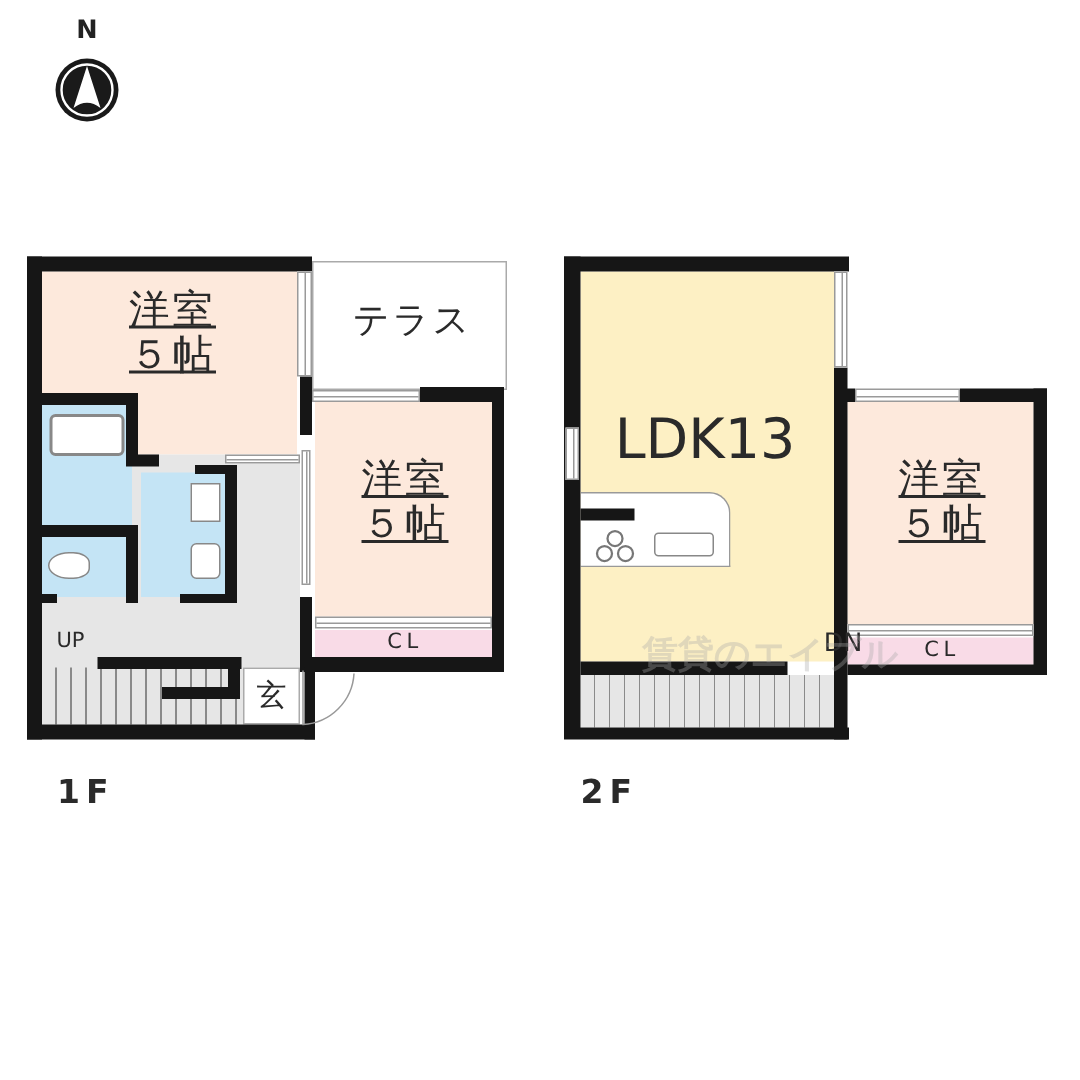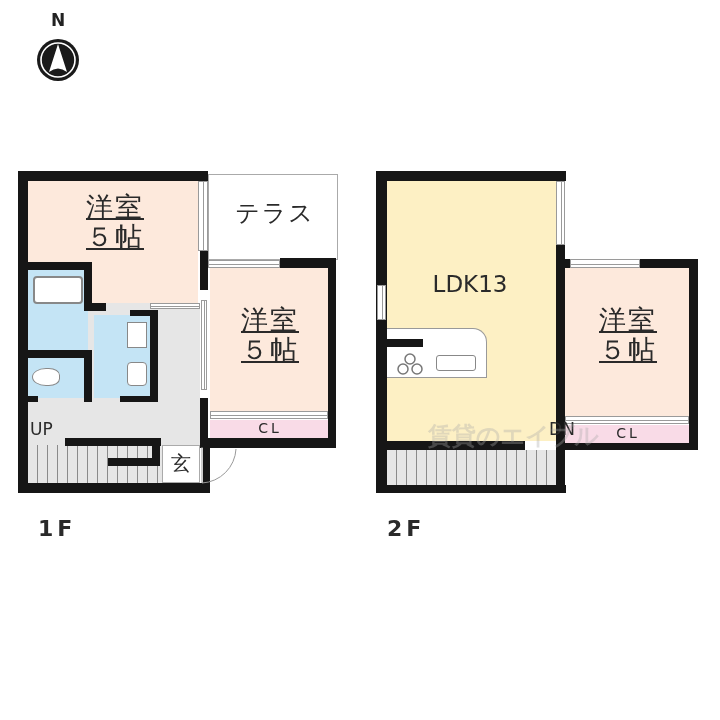--- a/index.html
+++ b/index.html
@@ -87,21 +87,21 @@
     <div>洋室</div>
     <div>５帖</div>
   </div>
   <div class="label" style="left:215px;top:200px;width:120px;font-size:24px;letter-spacing:2px;">テラス</div>
   <div class="label jp" style="left:212px;top:305px;width:116px;">
     <div>洋室</div>
     <div>５帖</div>
   </div>
   <div class="label" style="left:212px;top:421px;width:116px;font-size:14px;letter-spacing:3px;">CL</div>
   <div class="label" style="left:164px;top:452px;width:34px;font-size:20px;">玄</div>
-  <div class="label" style="left:30px;top:420px;width:34px;font-size:17px;text-align:left;">UP</div>
+  <div class="label" style="left:30px;top:420px;width:34px;font-size:14px;text-align:center;">UP</div>
 
   <div class="floor-label" style="left:38px;top:516px;">1F</div>
 </div>
 
 <div>
   <div class="room" style="left:387px;top:181px;width:170px;height:260px;background:#fdf0c4;"></div>
   <div class="room" style="left:565px;top:268px;width:124px;height:150px;background:#fde9dc;"></div>
   <div class="room" style="left:565px;top:425px;width:124px;height:18px;background:#f9dbe7;"></div>
 
   <div class="abs" style="left:387px;top:328px;width:100px;height:50px;background:#fff;border:1px solid #999;border-left:none;border-radius:0 14px 0 0;box-sizing:border-box;"></div>
@@ -123,21 +123,21 @@
   <div class="wall" style="left:556px;top:259px;width:14px;height:9px;"></div>
   <div class="wall" style="left:640px;top:259px;width:58px;height:9px;"></div>
   <div class="wall" style="left:689px;top:259px;width:9px;height:190px;"></div>
   <div class="wall" style="left:565px;top:443px;width:133px;height:7px;"></div>
 
   <div class="win winv" style="left:556px;top:181px;width:9px;height:64px;"></div>
   <div class="win winh" style="left:570px;top:259px;width:70px;height:9px;"></div>
   <div class="win winv" style="left:377px;top:285px;width:9px;height:35px;"></div>
   <div class="win winh" style="left:565px;top:416px;width:124px;height:8px;"></div>
 
-  <div class="label" style="left:395px;top:272px;width:150px;font-size:23px;">LDK13</div>
+  <div class="label" style="left:395px;top:272px;width:150px;font-size:37px;">LDK13</div>
   <div class="label jp" style="left:568px;top:305px;width:120px;">
     <div>洋室</div>
     <div>５帖</div>
   </div>
   <div class="label" style="left:567px;top:426px;width:122px;font-size:14px;letter-spacing:3px;">CL</div>
   <div class="label" style="left:520px;top:420px;width:36px;font-size:17px;margin-left:24px;">DN</div>
 
   <div class="floor-label" style="left:387px;top:516px;">2F</div>
 </div>
 

